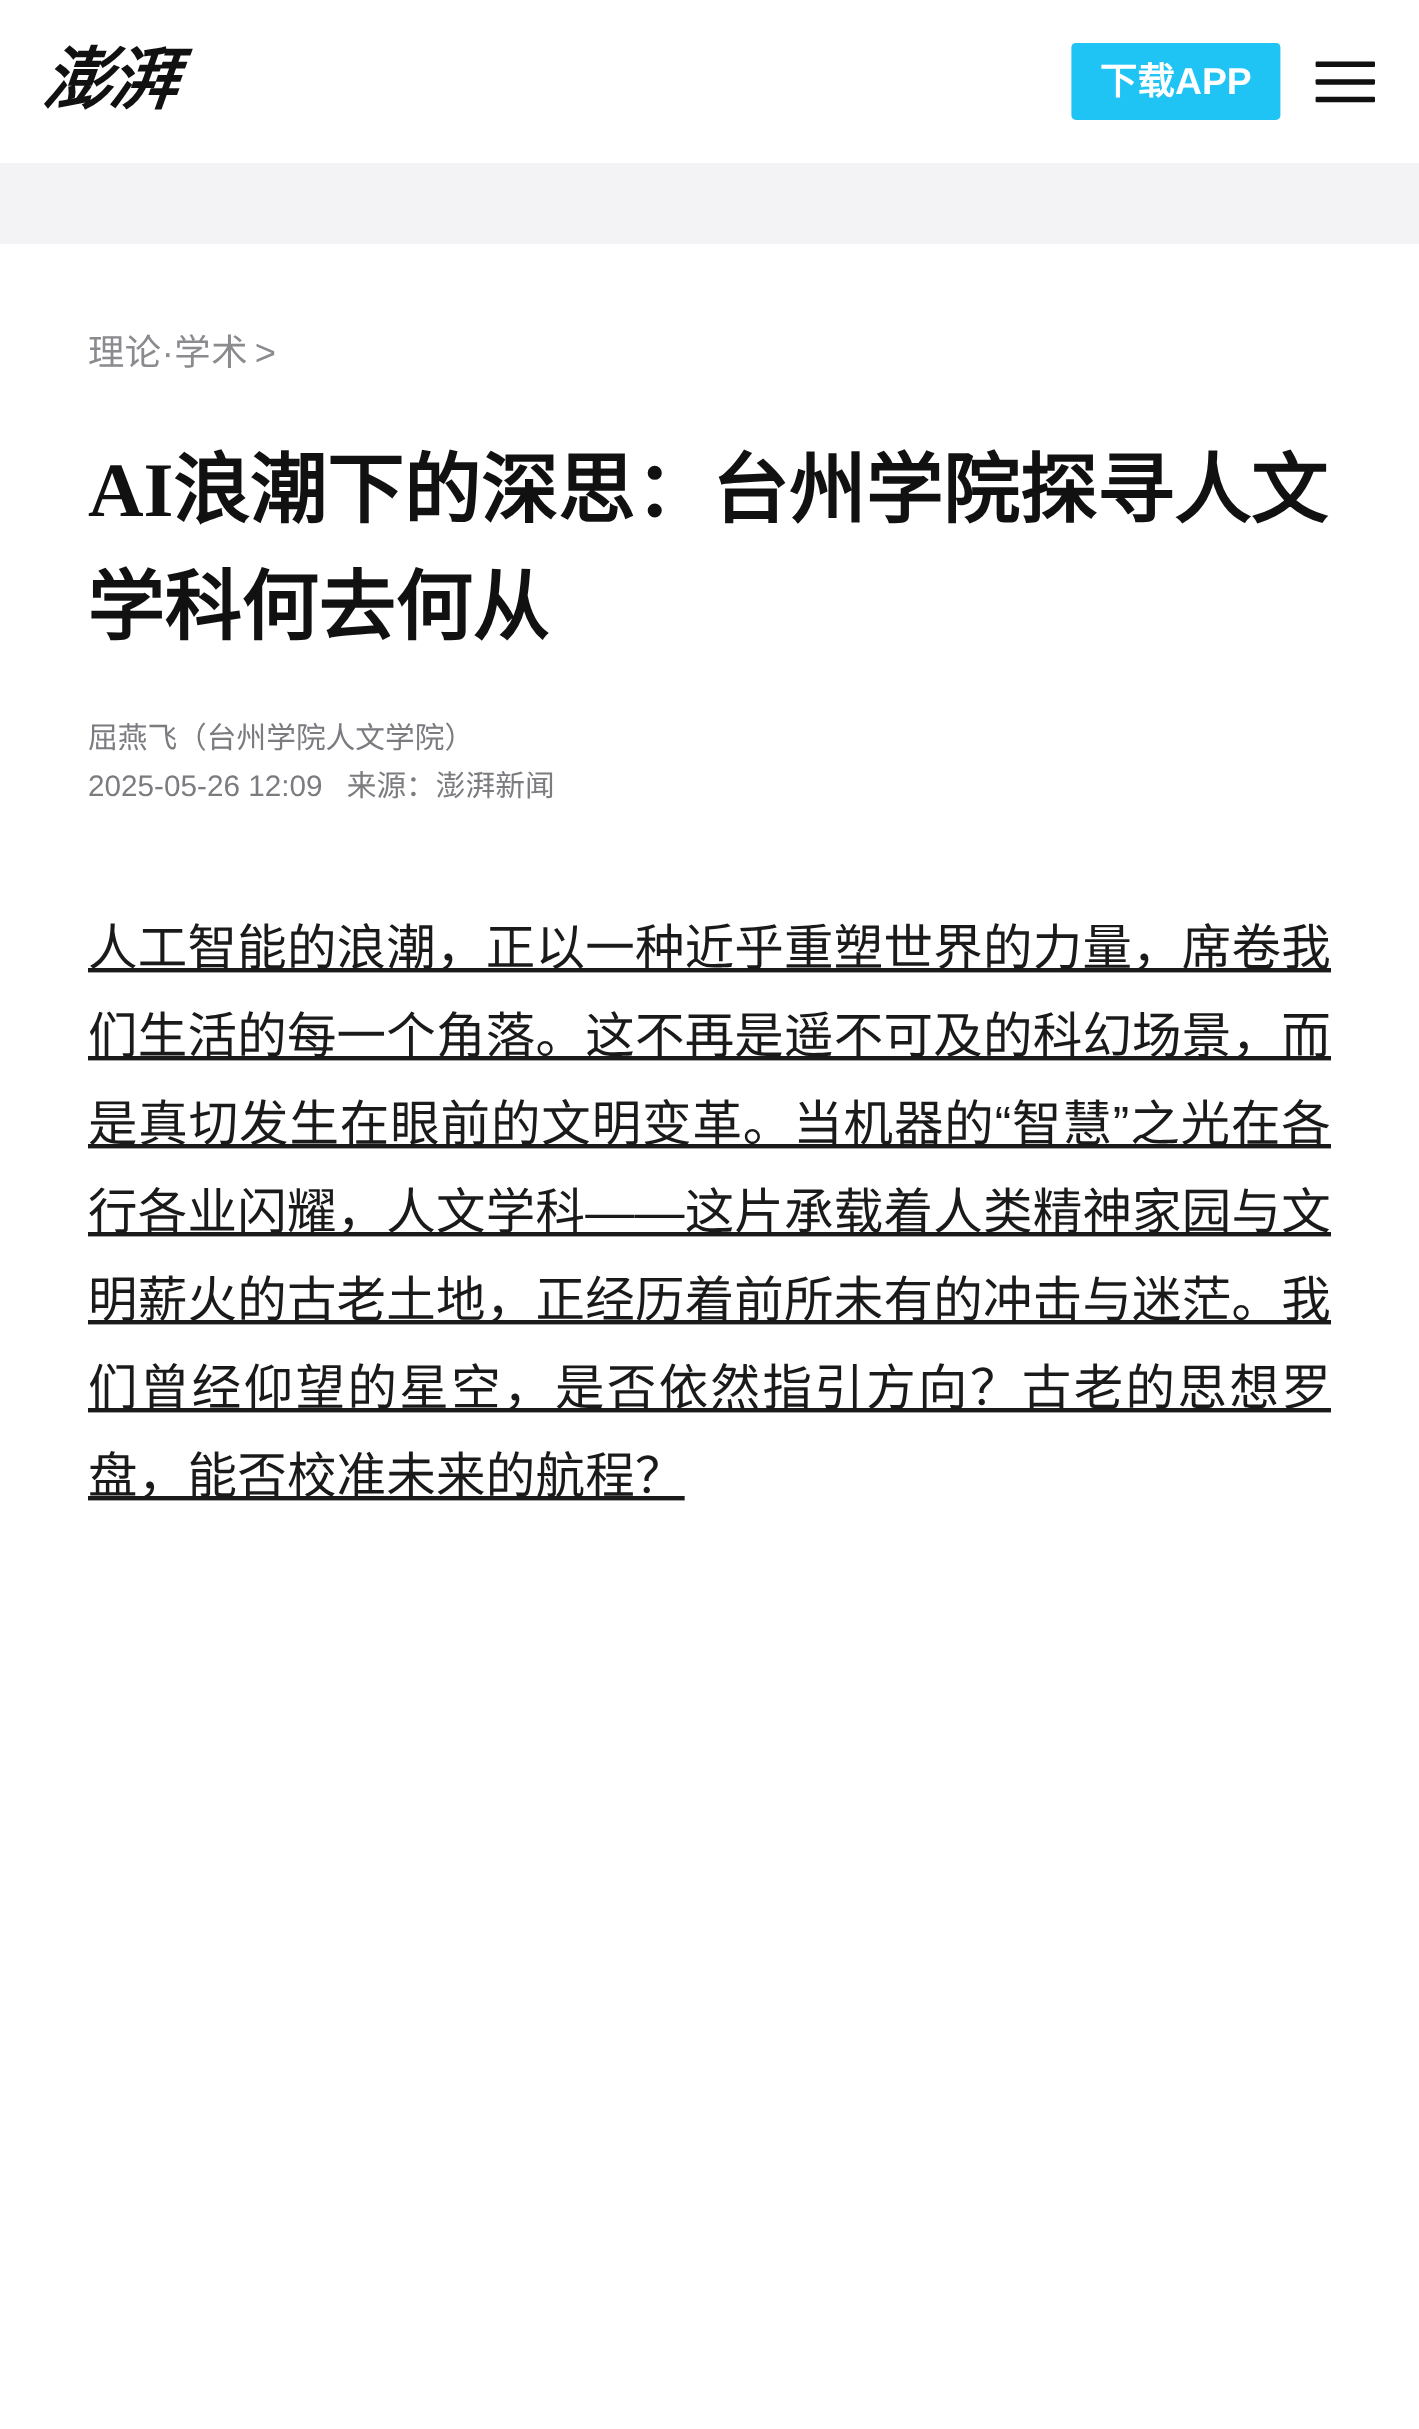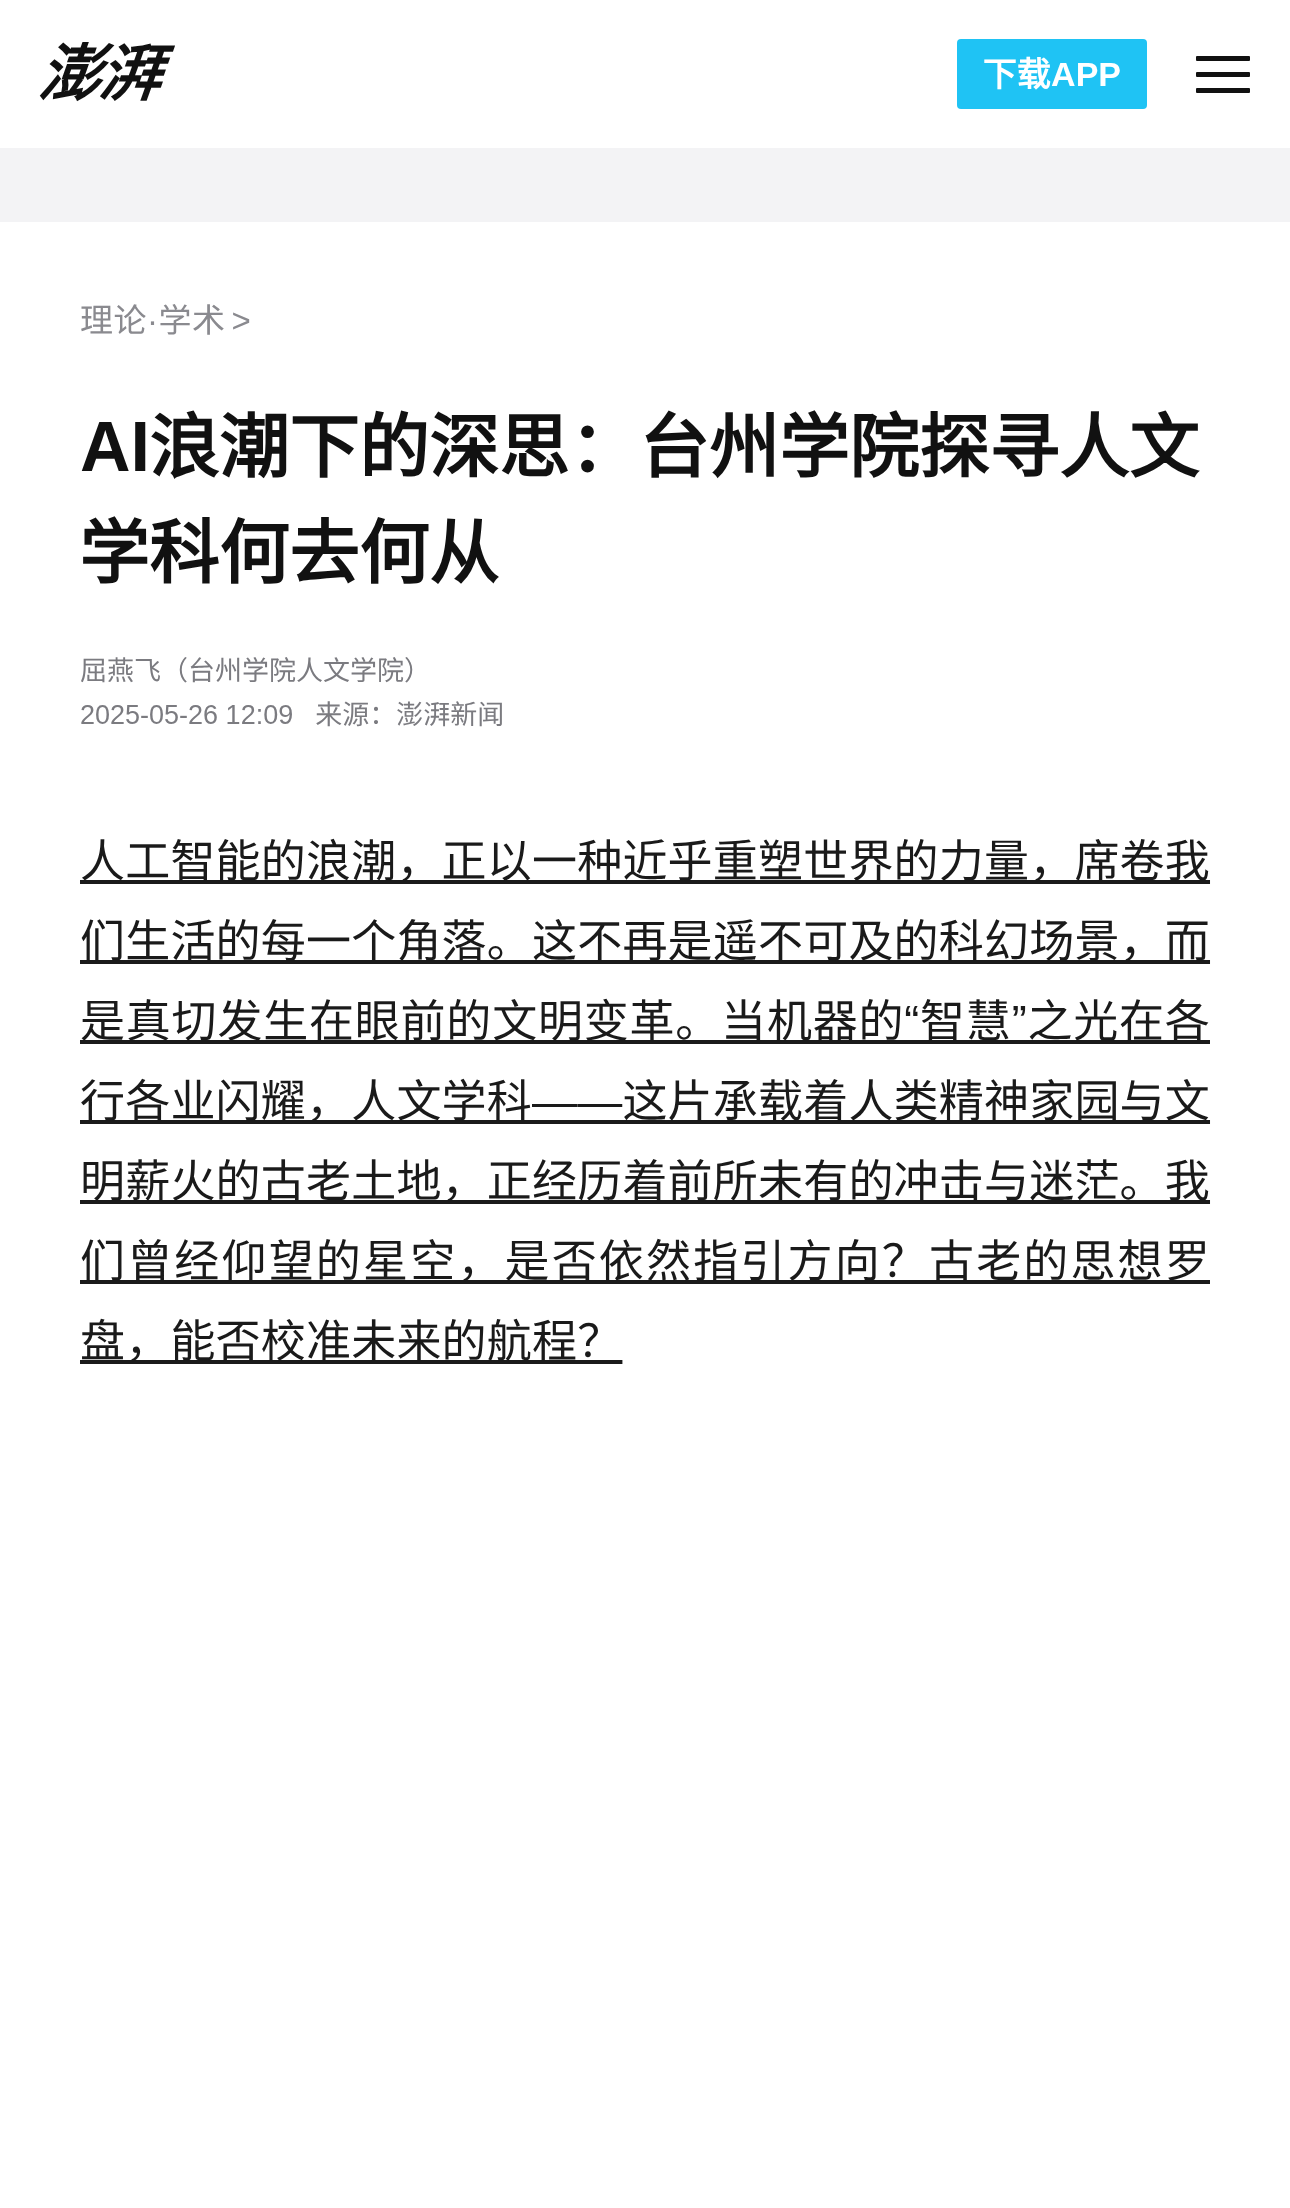--- a/index.html
+++ b/index.html
@@ -39,21 +39,21 @@
     font-weight: 700;
     font-style: italic;
     color: #111111;
     letter-spacing: -2px;
     line-height: 1;
     transform: skewX(-6deg);
   }
   .topbar-right {
     display: flex;
     align-items: center;
-    gap: 47px;
+    gap: 30px;
     margin-left: 44px;
   }
   .download-btn {
     background: #1fc3f4;
     color: #ffffff;
     border: none;
     border-radius: 4px;
     font-size: 34px;
     font-weight: 700;
     letter-spacing: 0px;
@@ -101,21 +101,21 @@
   }
   .breadcrumb .arrow { color: #8a8a8f; margin-left: 6px; }
 
   h1.title {
     margin: 52px 0 0 0;
     font-size: 70px;
     line-height: 1.52;
     font-weight: 700;
     color: #111111;
     letter-spacing: 0px;
-    font-family: Liberation Sans, sans-serif;
+    font-family: Liberation Serif, serif;
   }
 
   .byline {
     margin-top: 44px;
     font-size: 27px;
     line-height: 1.5;
     color: #7b7b80;
   }
   .byline .meta-line {
     display: block;

